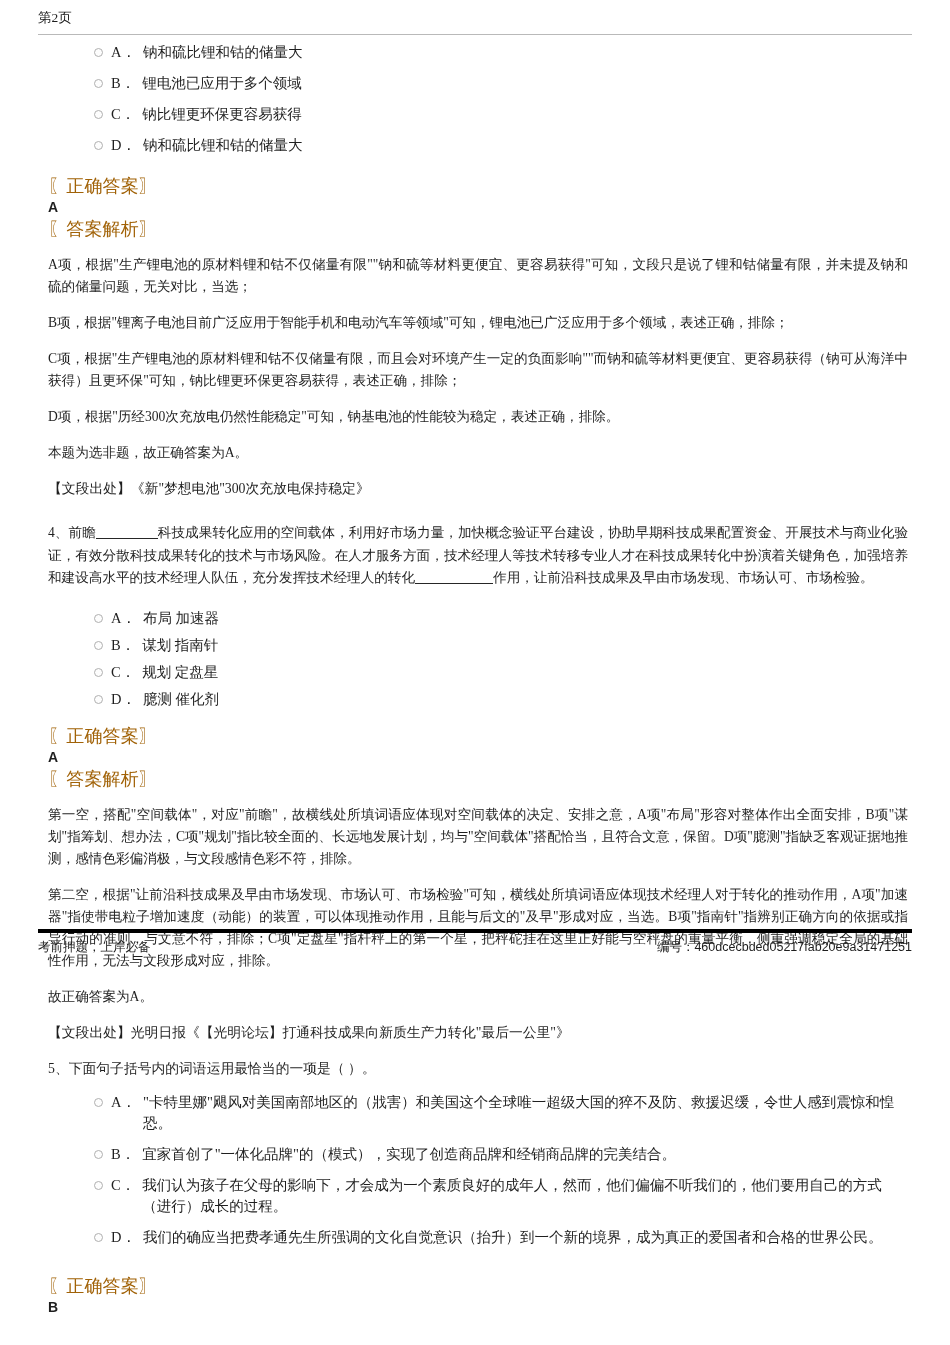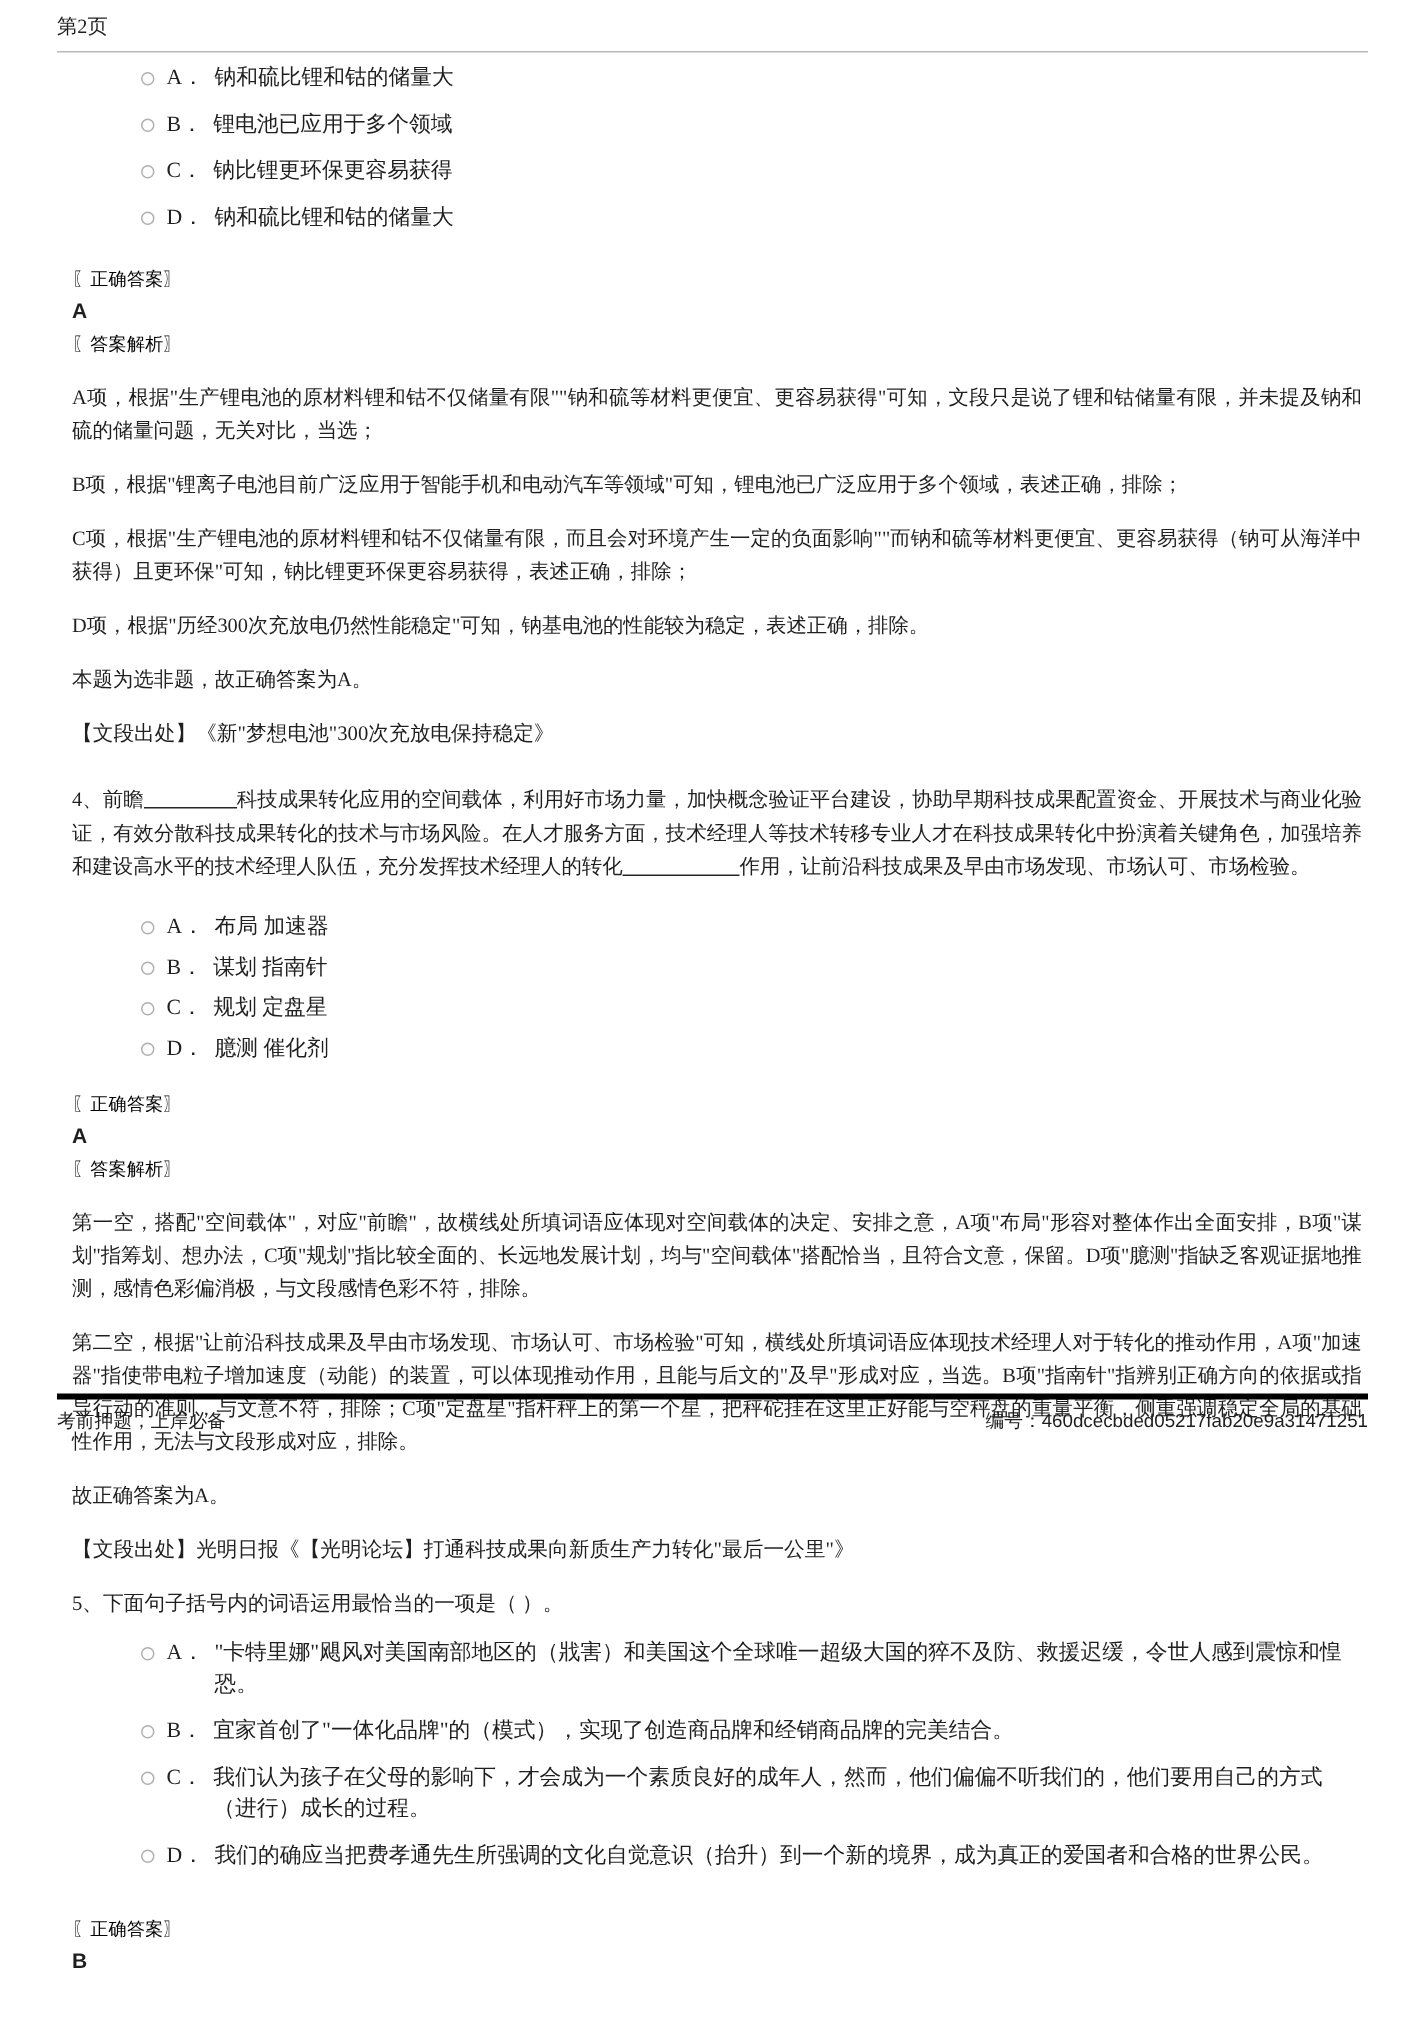--- a/index.html
+++ b/index.html
@@ -83,24 +83,24 @@
   .opt-letter {
     flex: 0 0 auto;
     margin-right: 7px;
     white-space: nowrap;
   }
   .opt-text {
     flex: 1 1 auto;
   }
 
   .label-line {
-    font-size: 12px;
+    font-size: 18px;
     line-height: 21px;
     margin: 0;
-    color: #000000;
+    color: #a16207;
   }
   .label-line.bracket { letter-spacing: 0.2px; }
 
   .answer-letter {
     font-size: 14px;
     line-height: 20px;
     margin: 0 0 2px 0;
     font-family: "Liberation Sans", sans-serif;
     font-weight: 600;
     color: #1f1f1f;

